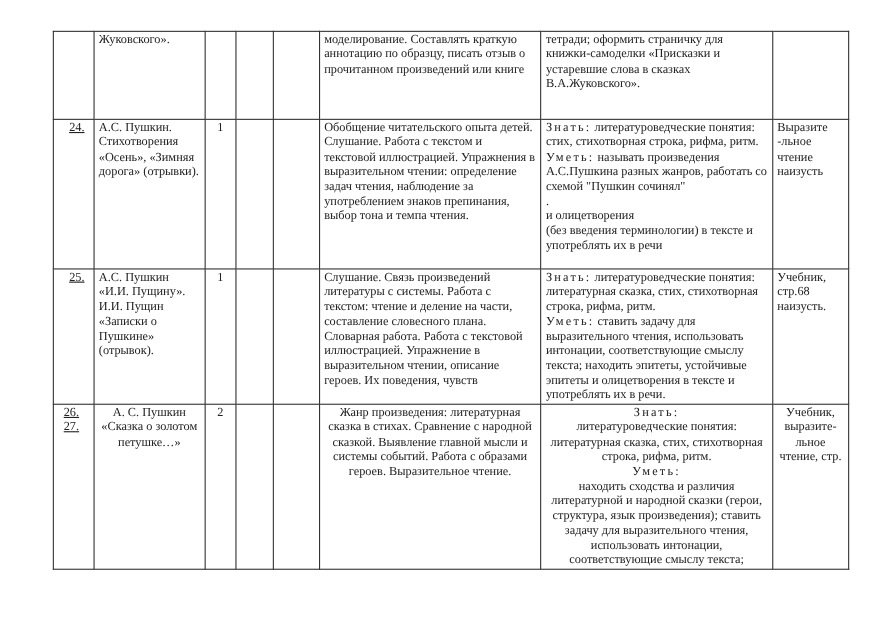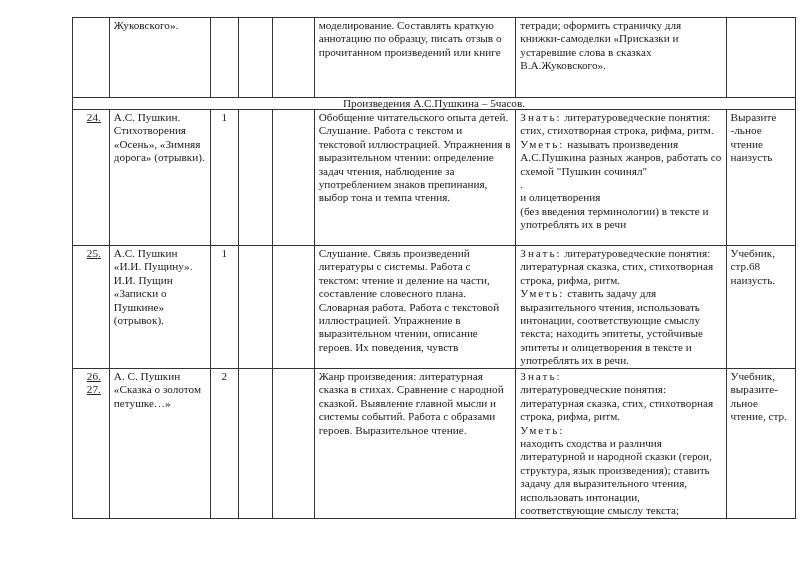--- a/index.html
+++ b/index.html
@@ -11,23 +11,22 @@
       width: 800px;
       height: 566px;
       position: relative;
       overflow: hidden;
       font-family: "Liberation Serif", "DejaVu Serif", serif;
       color: #222;
     }
     .page {
       position: absolute;
       left: 48px;
-      top: 17px;
+      top: 28px;
       width: 619px;
-      margin-left: 24px;
     }
     table {
       border-collapse: collapse;
       table-layout: fixed;
       width: 724px;
     }
     td {
       border: 1px solid #333;
       vertical-align: top;
       font-size: 11.2px;
@@ -50,21 +49,21 @@
     .col2 { width: 93px; }
     .col3 { width: 26px; }
     .col4 { width: 32px; }
     .col5 { width: 38px; }
     .col6 { width: 186px; }
     .col7 { width: 194px; }
     .col8 { width: 64px; }
     tr.r0 td { height: 78px; }
     tr.r1 td { height: 134px; }
     tr.r2 td { height: 121px; }
-    tr.r3 td { height: 148px; }
+    tr.r3 td { height: 148px; text-align: center; }
   </style>
 </head>
 <body>
 
 <div class="page">
   <table>
     <colgroup>
       <col class="col1">
         <col class="col2">
         <col class="col3">
@@ -82,23 +81,20 @@
         <td class="hrs"></td>
         <td></td>
         <td></td>
         <td>
           <span>моделирование. </span><span class="italic">Составлять</span><span> краткую аннотацию по образцу, </span><span class="italic">писать</span><span> отзыв о прочитанном произведений или книге</span>
         </td>
         <td>тетради;  оформить страничку для книжки-самоделки «Присказки и устаревшие слова в сказках В.А.Жуковского».</td>
         <td></td>
       </tr>
 
-      <tr>
-        <td class="section" colspan="8">Произведения А.С.Пушкина – 5часов.</td>
-      </tr>
 
       <tr class="r1">
         <td class="num">24.</td>
         <td>А.С. Пушкин. Стихотворения «Осень», «Зимняя дорога» (отрывки).</td>
         <td class="hrs">1</td>
         <td></td>
         <td></td>
         <td>Обобщение читательского опыта детей. Слушание. Работа с текстом и текстовой иллюстрацией. Упражнения в выразительном чтении: определение задач чтения, наблюдение за употреблением знаков препинания, выбор тона и темпа чтения.</td>
         <td>
           <span class="sp">Знать:</span><span> литературоведческие понятия:  стих, стихотворная строка, рифма, ритм.</span>

